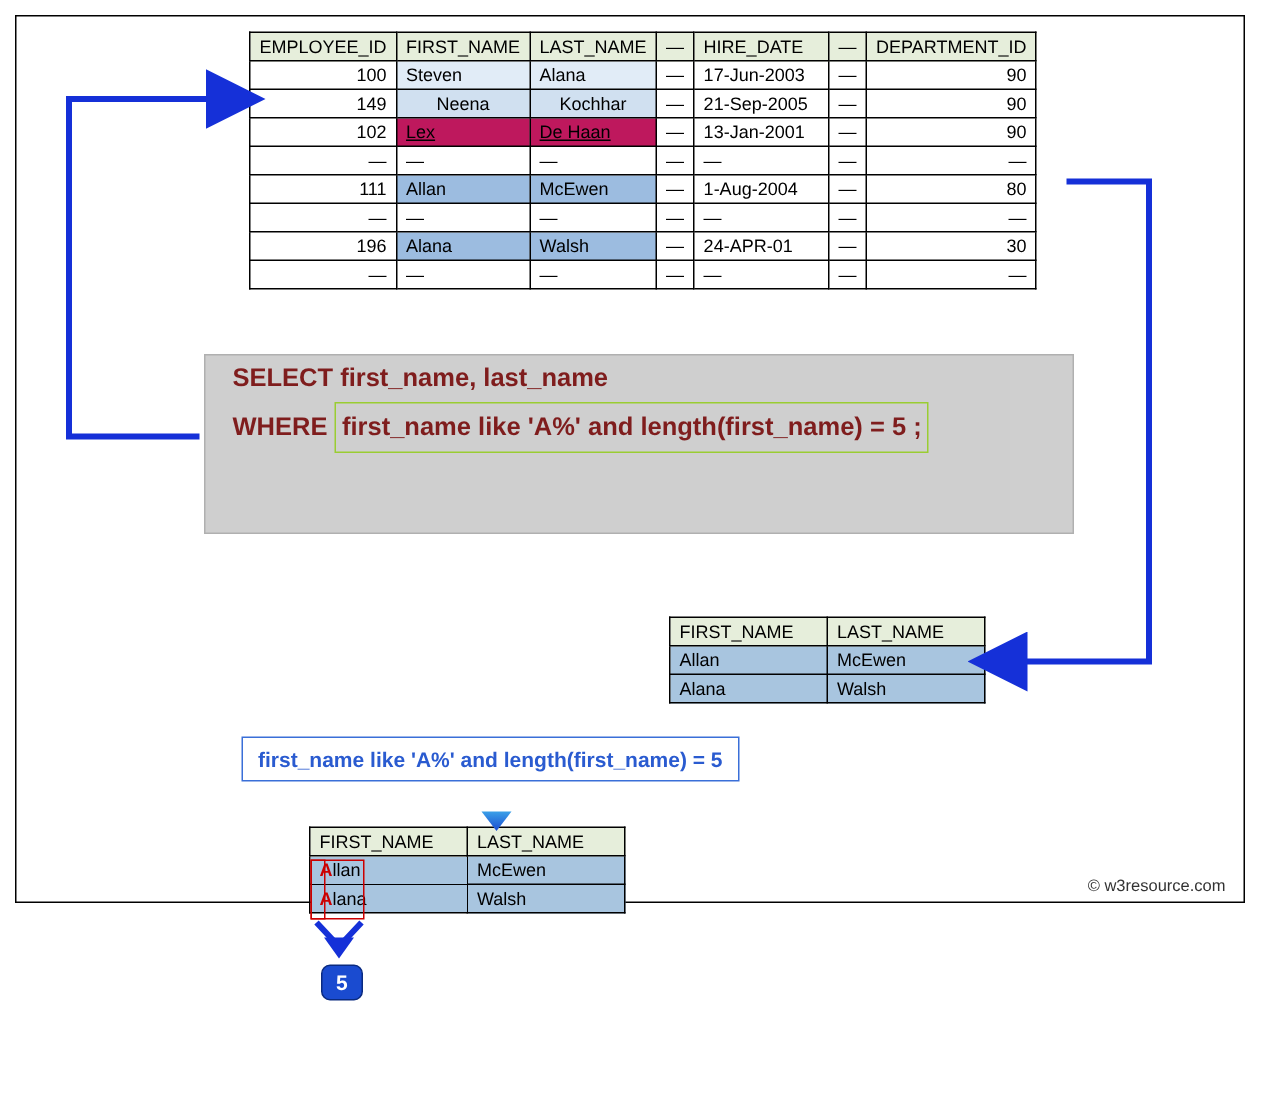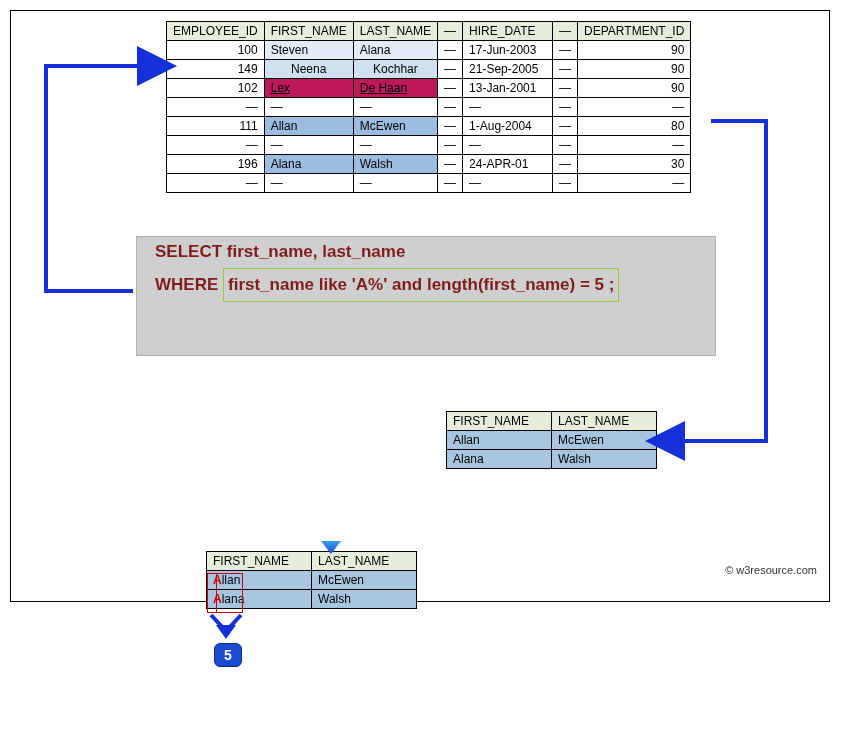--- a/index.html
+++ b/index.html
@@ -120,21 +120,21 @@
     font-weight: bold;
     font-size: 14px;
     padding: 3px 9px;
     border-radius: 6px;
     border: 1px solid #0a2a80;
   }
 
   
   .attrib {
     position: absolute;
-    right: 12px; bottom: 25px;
+    right: 12px; bottom: 4px;
     font-size: 11px;
     color: #333;
   }
 
   
   svg.arrows {
     position:absolute; left:0; top:0; width:820px; height:710px; pointer-events:none;
   }
 </style>
 </head>
@@ -251,20 +251,21 @@
           <td class="c2">McEwen</td>
         </tr>
         <tr>
           <td class="c1">Alana</td>
           <td class="c2">Walsh</td>
         </tr>
       </tbody>
     </table>
   </div>
 
+  <div class="cond-box">first_name like 'A%' and length(first_name) = 5</div>
 
   <div class="res2-wrap">
     <table class="res-table res2">
       <thead>
           <tr>
         <th class="c1">FIRST_NAME</th>
         <th class="c2">LAST_NAME</th>
       </tr>
         </thead>
       <tbody>

